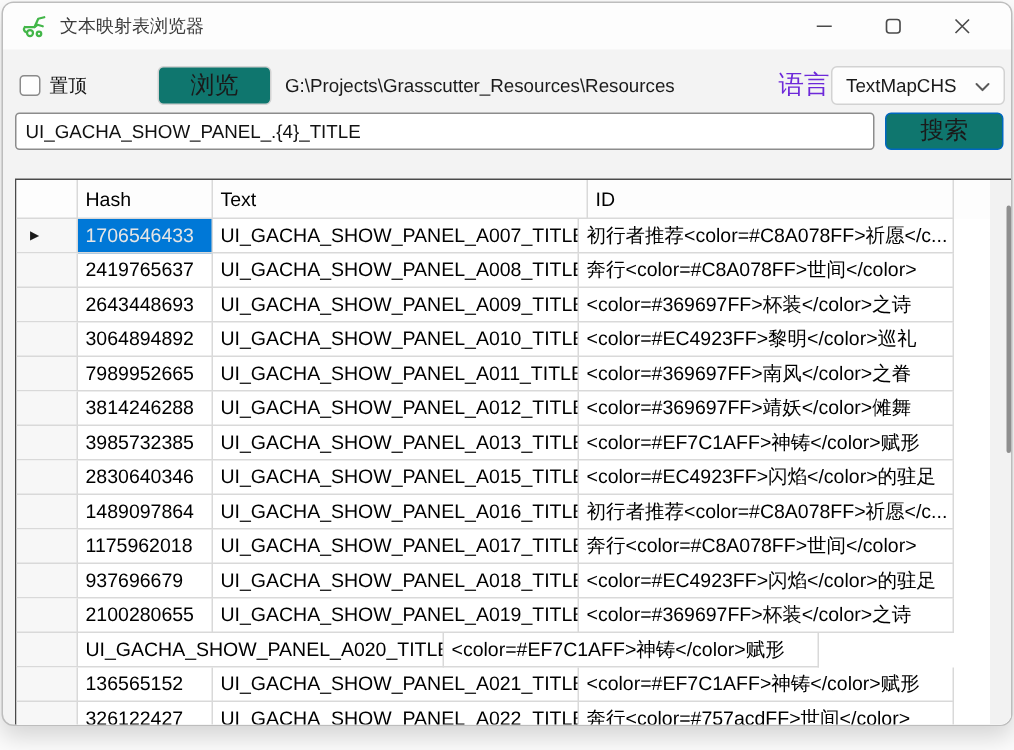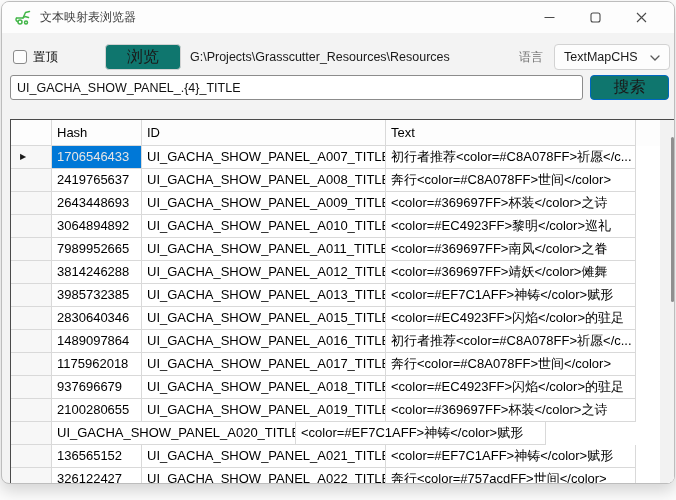--- a/index.html
+++ b/index.html
@@ -19,21 +19,21 @@
   .title-text{ margin-left:8px; font-size:12px; color:#3c3c3c; }
   .win-controls{ position:absolute; right:10px; top:0; height:31px; width:138px; display:flex; }
   .winbtn{ flex:1; display:flex; align-items:center; justify-content:center; cursor:default; }
   
   .checkbox{ position:absolute; left:11px; top:48px; width:14px; height:14px; background:#fdfdfd; border:1px solid #8a8a8a; border-radius:3px; }
   .pin-label{ position:absolute; left:31px; top:42px; line-height:26px; font-size:12.5px; color:#111; }
   .btn{ background:#0f766e; border:1px solid #d2d2d2; border-radius:4px; font-size:16px; color:#1a1a1a;
         font-family:Liberation Sans, sans-serif; display:flex; align-items:center; justify-content:center; }
   .browse-btn{ position:absolute; left:103px; top:42px; width:76px; height:26px; }
   .path-label{ position:absolute; left:188px; top:42px; line-height:26px; font-size:12.5px; color:#1a1a1a; }
-  .lang-label{ position:absolute; left:517px; top:42px; line-height:26px; font-size:12px; color:#737373; }
+  .lang-label{ position:absolute; left:517px; top:42px; line-height:26px; font-size:17px; color:#6d28d9; }
   .combo{ position:absolute; left:552px; top:42px; width:116px; height:26px; background:#fdfdfd;
           border:1px solid #d2d2d2; border-radius:4px; display:flex; align-items:center;
           justify-content:space-between; padding:0 9px; font-size:12.5px; color:#1a1a1a; }
   
   .search-input{ position:absolute; left:8px; top:73px; width:573px; height:25px; background:#fff;
           border:1px solid #8c8c8c; border-radius:3px; padding:0 6px; font-size:12.5px;
           font-family:inherit; color:#111; }
   .search-btn{ position:absolute; left:588px; top:73px; width:79px; height:25px; border:1px solid #0067c0; border-radius:4px; }
   
   .grid{ position:absolute; left:8px; top:117px; width:673px; height:378px; background:#fff;
@@ -103,22 +103,22 @@
     </span>
   </div>
 
   <input class="search-input" value="UI_GACHA_SHOW_PANEL_.{4}_TITLE" style="">
   <button class="btn search-btn">搜索</button>
 
   <div class="grid">
     <div class="gridhead">
       <div class="cell rowhdr"></div>
       <div class="cell c-hash">Hash</div>
+      <div class="cell c-text">Text</div>
       <div class="cell c-id">ID</div>
-      <div class="cell c-text">Text</div>
     </div>
     <div id="grid-rows">
         <div class="gridrow">
           <div class="cell rowhdr">
             <span class="arrow">▶</span>
           </div>
           <div class="cell c-hash selcell">1706546433</div>
           <div class="cell c-id">UI_GACHA_SHOW_PANEL_A007_TITLE</div>
           <div class="cell c-text">初行者推荐&lt;color=#C8A078FF&gt;祈愿&lt;/c...</div>
         </div>

